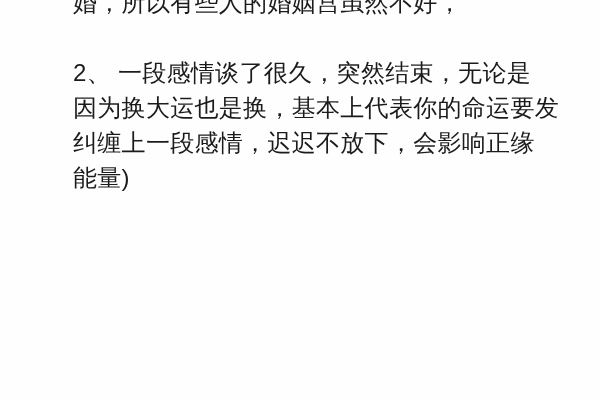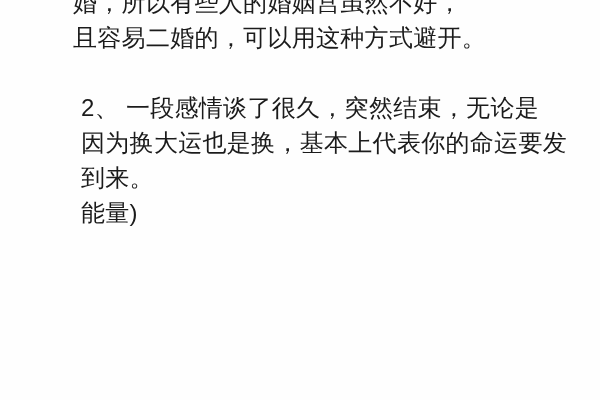--- a/index.html
+++ b/index.html
@@ -23,35 +23,34 @@
       top: -15px;
       right: 60px;
       color: #1b1b1b;
       font-size: 24px;
       line-height: 35px;
       font-weight: 500;
       letter-spacing: 0.3px;
       white-space: nowrap;
     }
     .paragraph { margin: 0; }
-    .paragraph + .paragraph { margin-top: 35px; margin-left: 8px; } 
+    .paragraph + .paragraph { margin-top: 35px; } 
     .line { margin: 0; }
   </style>
 </head>
 <body>
 
 <div class="page">
   <div class="text-block">
 
     <div class="paragraph">
       <p class="line">婚，所以有些人的婚姻宫虽然不好，</p>
-      <p class="line">且容易二婚的，可以用这种方式避开。</p>
     </div>
 
     <div class="paragraph">
       <p class="line">2、 一段感情谈了很久，突然结束，无论是</p>
       <p class="line">因为换大运也是换，基本上代表你的命运要发</p>
-      <p class="line">到来。</p>
+      <p class="line">纠缠上一段感情，迟迟不放下，会影响正缘</p>
       <p class="line">能量)</p>
     </div>
 
   </div>
 </div>
 
 </body></html>

